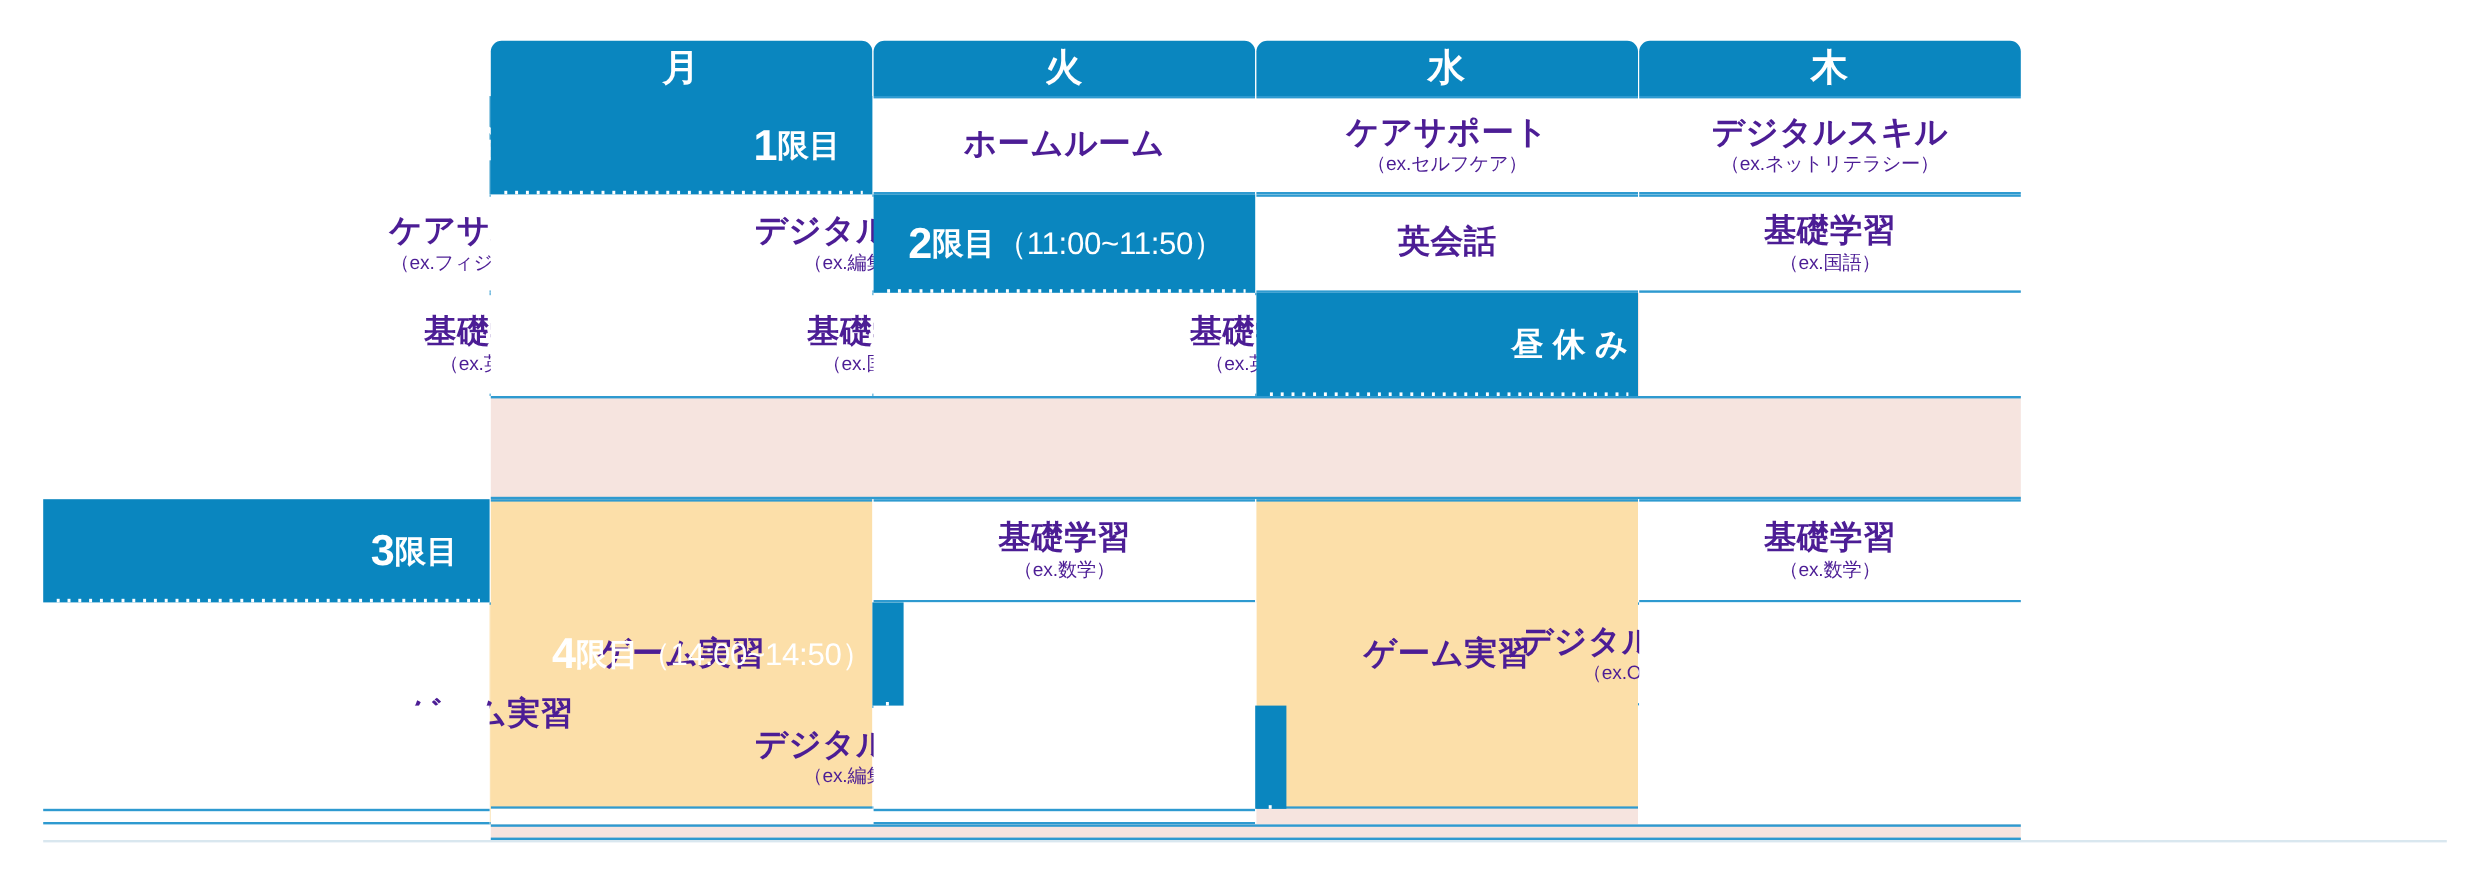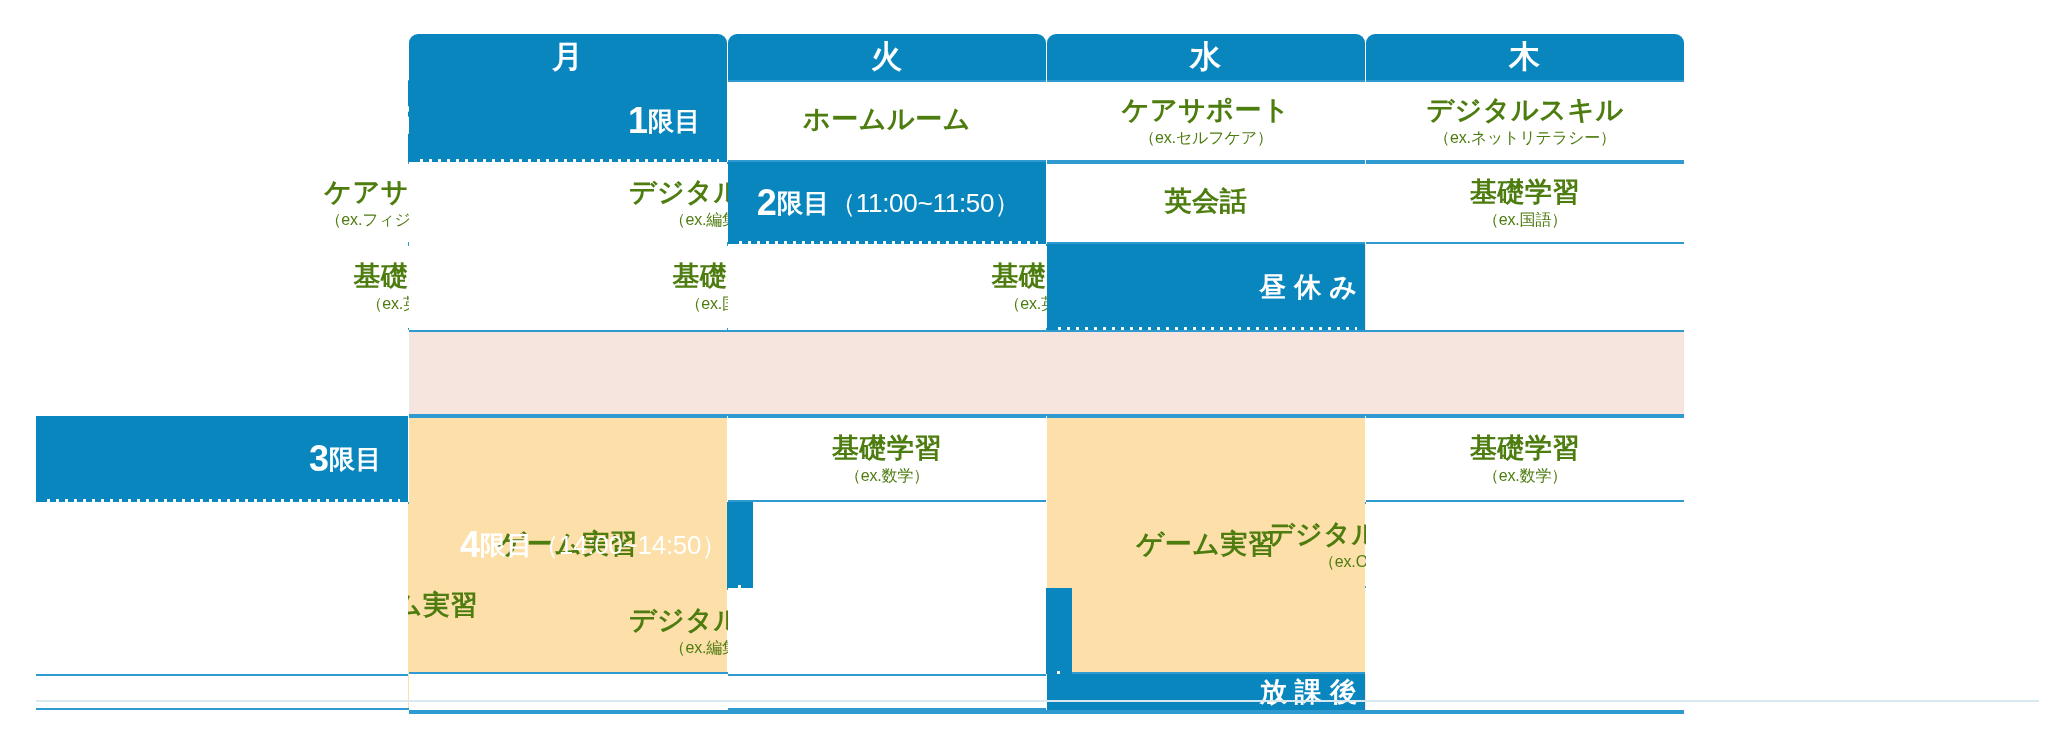--- a/index.html
+++ b/index.html
@@ -59,21 +59,21 @@
   .vgap { background: #ffffff; }
   .vgap.pink  { background: #f6e4df; }
 
   
   .cell {
     background: #ffffff;
     border-top: 2px solid #2e9ad0;
     border-bottom: 2px solid #2e9ad0;
     display: flex; flex-direction: column;
     align-items: center; justify-content: center;
-    color: #4d7c0f;
+    color: #4c1d95;
     line-height: 1.16;
     white-space: nowrap;
   }
   .cell .t  { font-size: 27px; font-weight: 700; letter-spacing: .02em; }
   .cell .ex { font-size: 16px; font-weight: 400; margin-top: 3px; letter-spacing: -.01em; }
   .cell.cream { background: #fcdfa9; justify-content: center; }
   .cell.pink  { background: #f6e4df; }
   .cell.span3 { grid-row: span 3; }
 
   
@@ -225,23 +225,20 @@
     <div class="cell">
       <span class="t"></span>
     </div>
     <div class="vgap"></div>
     <div class="vgap"></div>
     <div class="cell">
       <span class="t"></span>
     </div>
     <div class="vgap"></div>
 
-    <div class="timecell center nodots">
-      <span class="wide">放課後</span>
-    </div>
     <div class="vgap pink"></div>
     <div class="cell pink" style="grid-column: 3 / span 7;">
       <span class="t"></span>
     </div>
 
   </div>
   <div class="baseline"></div>
 </div>
 
 </body></html>

